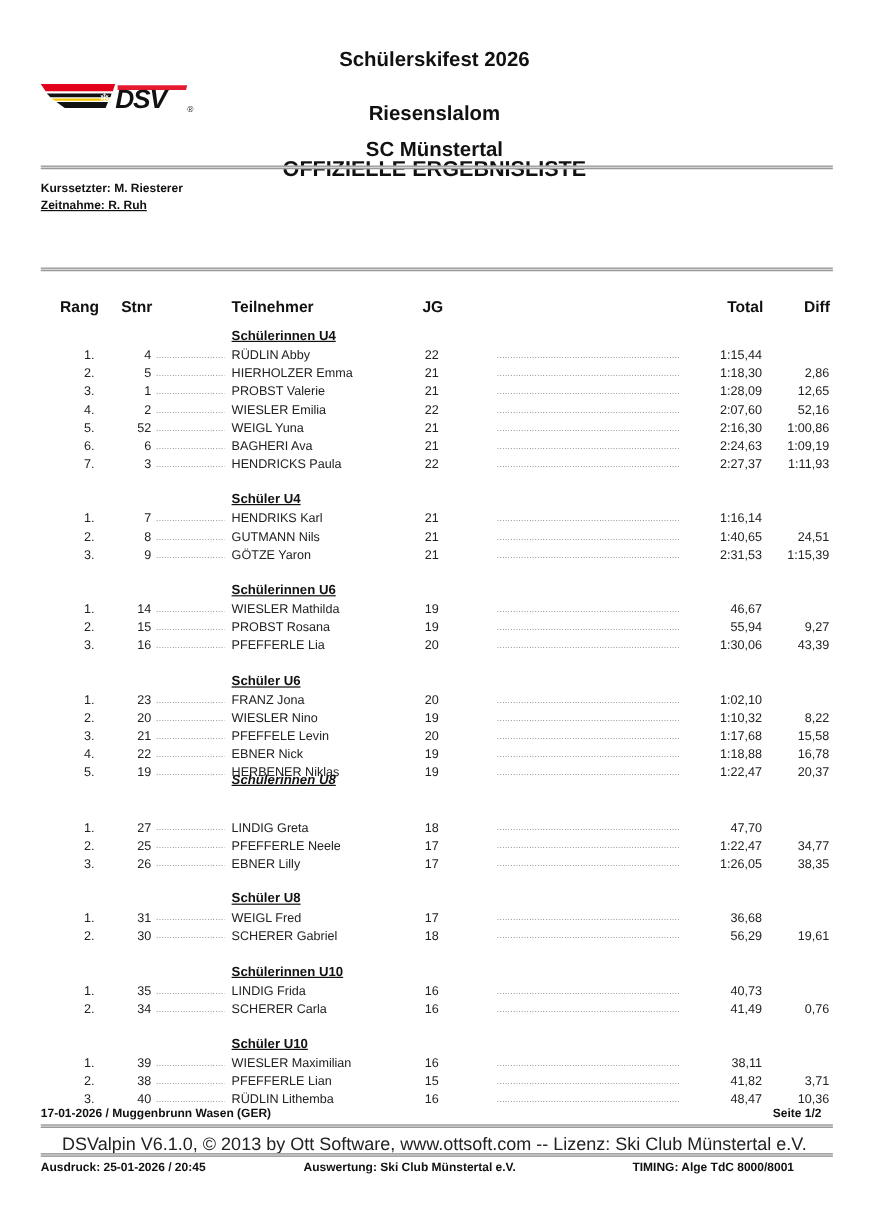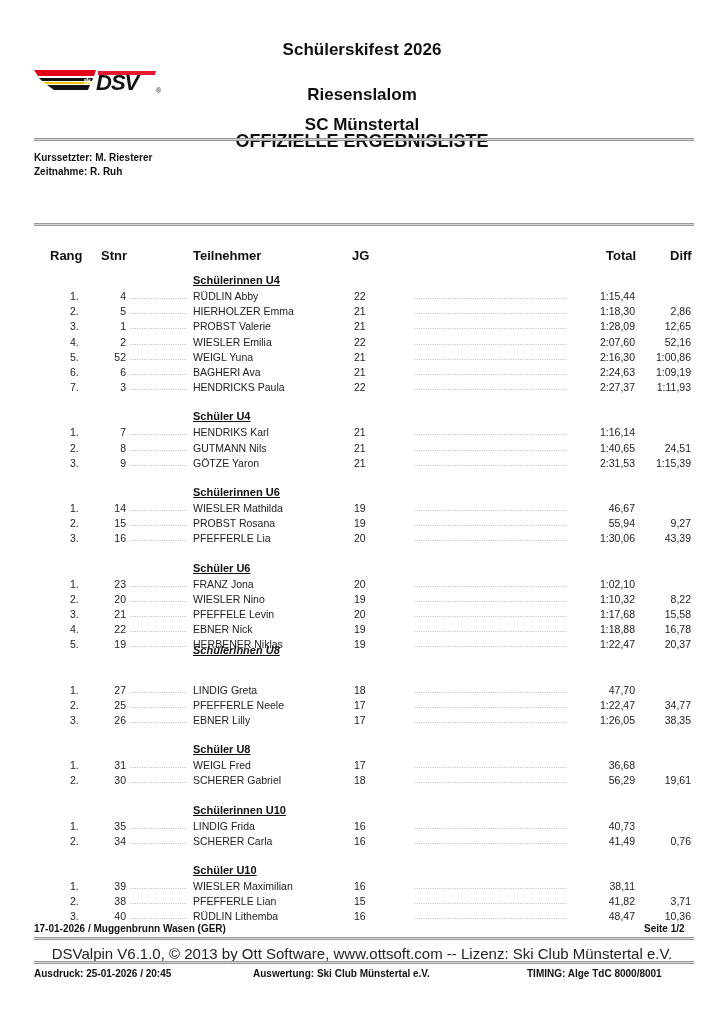--- a/index.html
+++ b/index.html
@@ -41,21 +41,21 @@
 </div>
 
 <div class="abs title" style="top:40px;">Schülerskifest 2026</div>
 <div class="abs title" style="top:76px;margin-top:39px;">SC Münstertal</div>
 <div class="abs title" style="top:85px;">Riesenslalom</div>
 <div class="abs title" style="top:113px;font-size:18px;margin-top:18px;">OFFIZIELLE ERGEBNISLISTE</div>
 
 <div class="hr2" style="top:138px;"></div>
 
 <div class="abs meta" style="top:151px;">Kurssetzter: M. Riesterer</div>
-<div class="abs meta" style="top:165px;">Zeitnahme: R. Ruh</div>
+<div class="abs meta" style="top:165px;text-decoration:underline;">Zeitnahme: R. Ruh</div>
 
 <div class="hr2" style="top:223px;"></div>
 
 <div class="abs colhead" style="left:50px;">Rang</div>
 <div class="abs colhead" style="left:101px;">Stnr</div>
 <div class="abs colhead" style="left:193px;">Teilnehmer</div>
 <div class="abs colhead" style="left:352px;">JG</div>
 <div class="abs colhead" style="left:606px;">Total</div>
 <div class="abs colhead" style="left:670px;">Diff</div>
 

